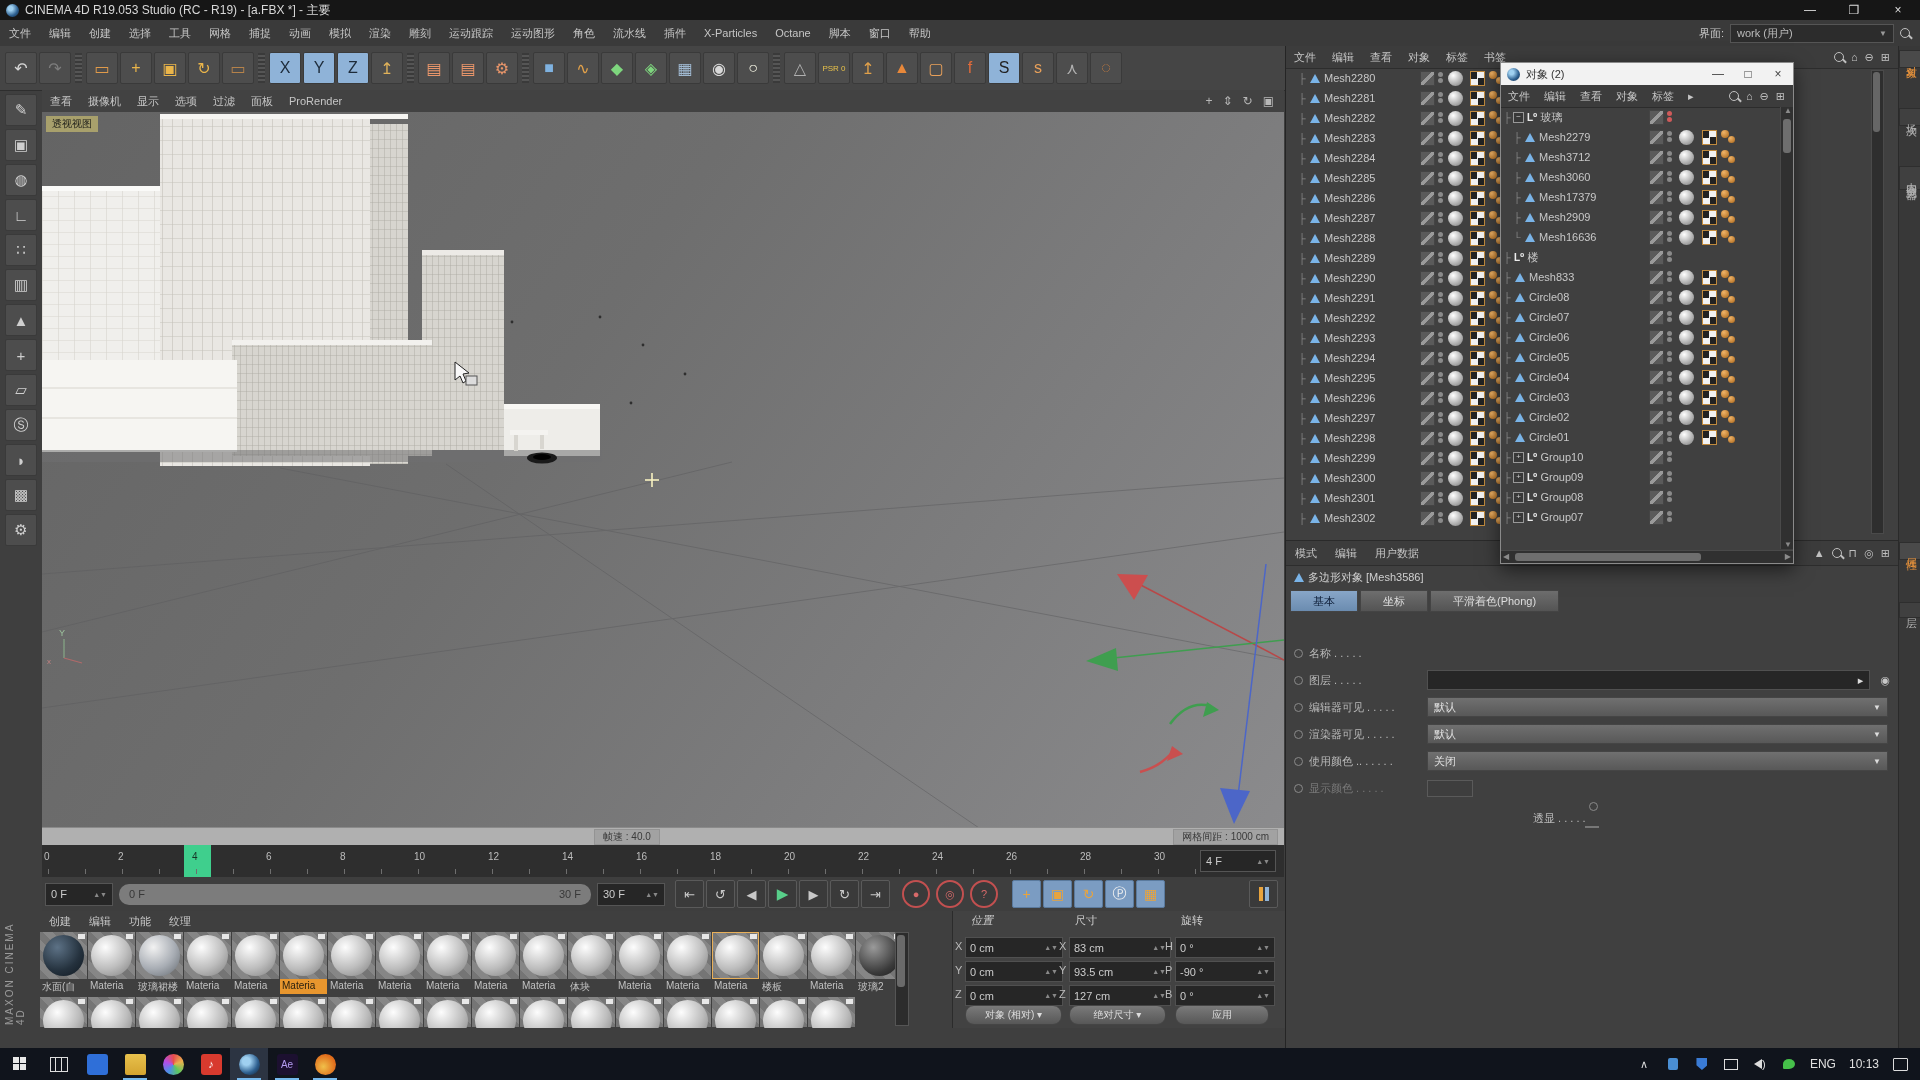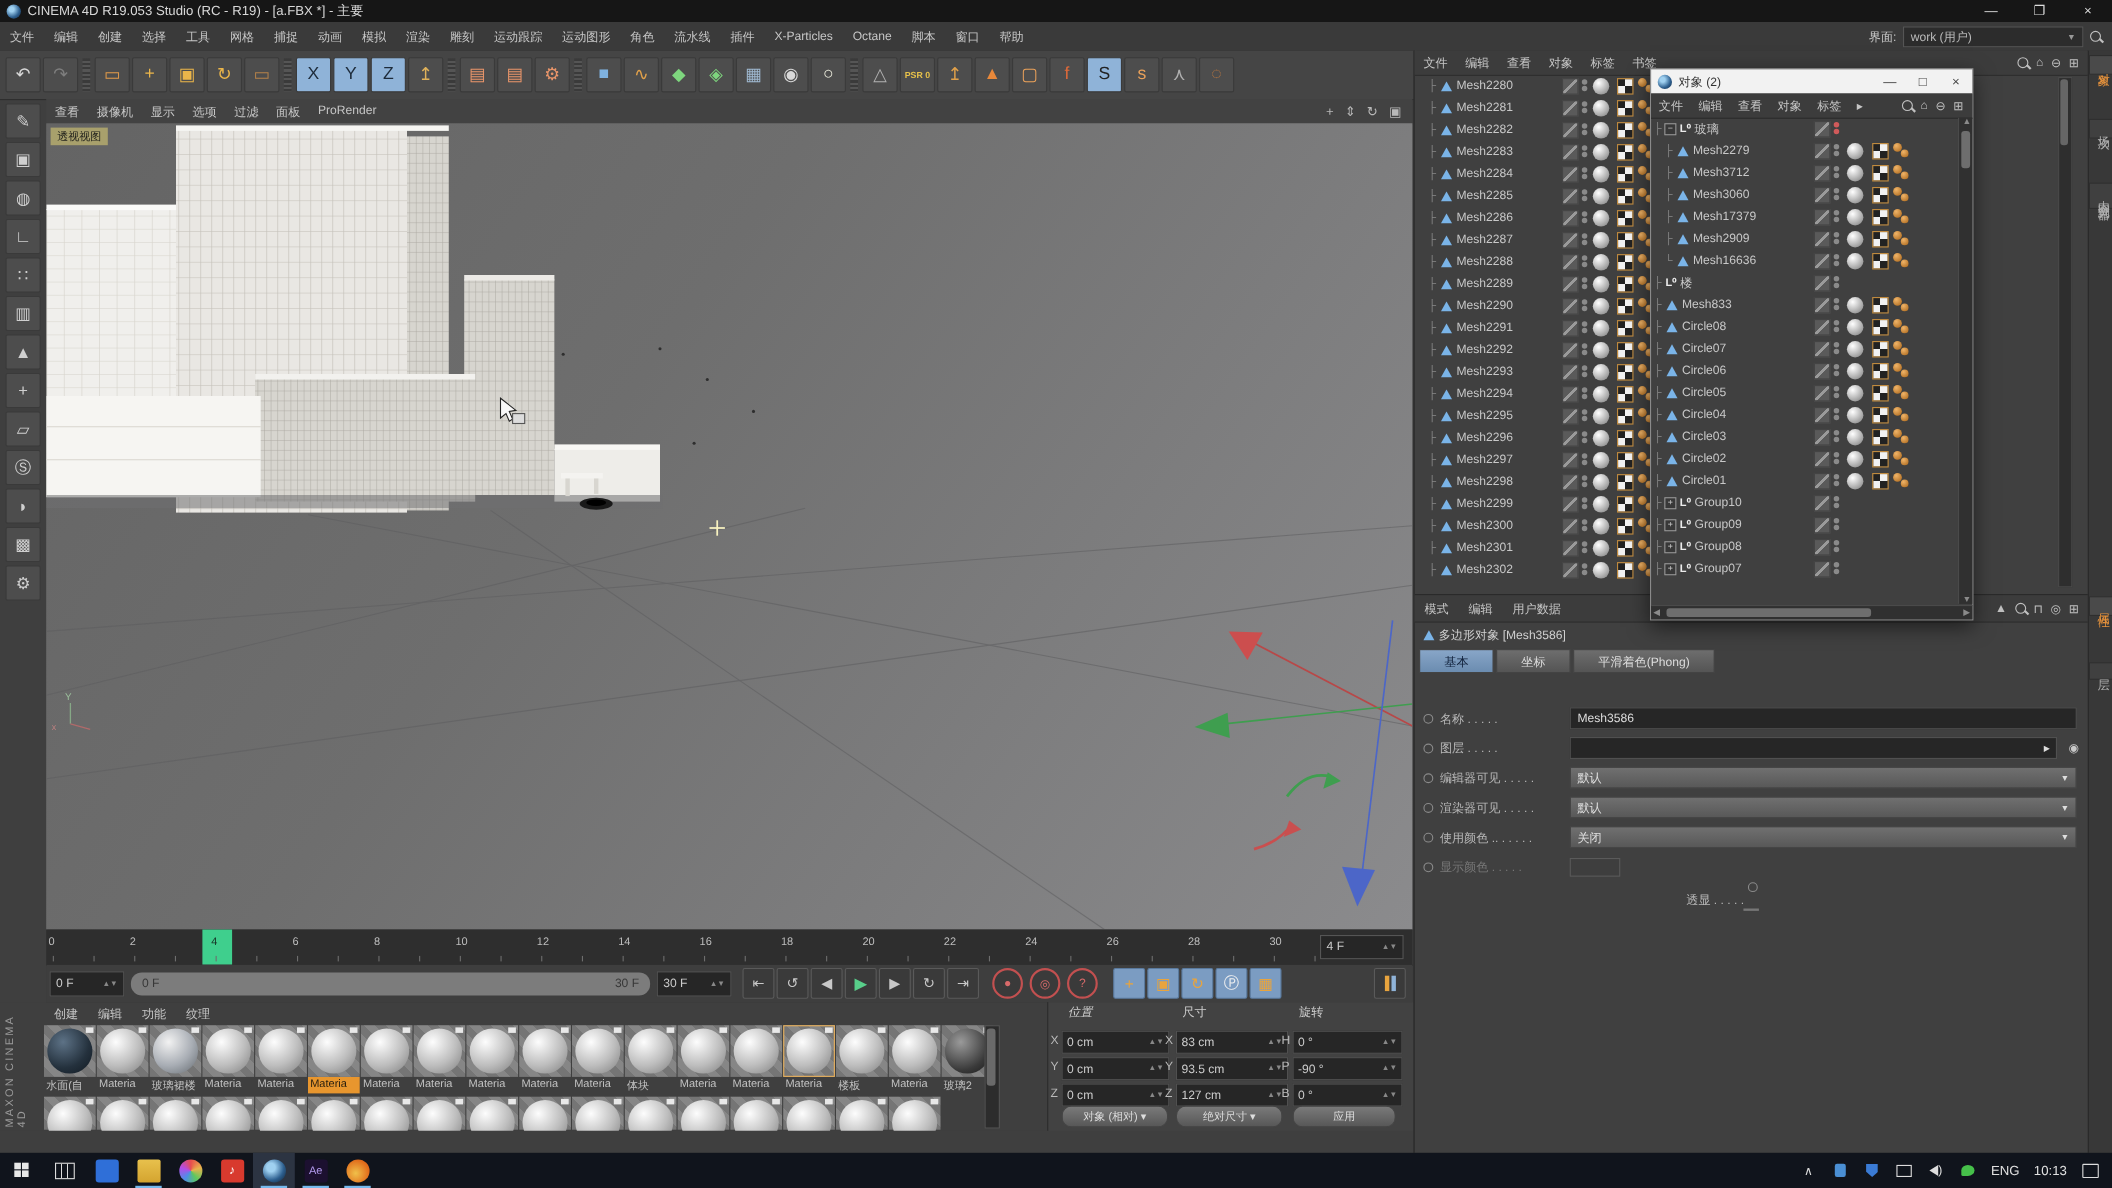--- a/index.html
+++ b/index.html
@@ -14,21 +14,21 @@
   .wbtn{width:44px;height:20px;display:flex;align-items:center;justify-content:center;color:#ddd;font-size:12px;}
   .menubar{left:0;top:20px;width:1920px;height:26px;background:#3a3a3a;display:flex;align-items:center;border-bottom:1px solid #2c2c2c;}
   .mitem{padding:0 9px;color:#c6c6c6;}
   .iface{margin-left:auto;display:flex;align-items:center;gap:6px;padding-right:10px;}
   .ifsel{width:150px;height:17px;background:#2c2c2c;border:1px solid #555;display:flex;align-items:center;padding:0 6px;color:#bbb;}
   .ifsel .car{margin-left:auto;font-size:8px;color:#999;}
   
   .toolbar{left:0;top:46px;width:1284px;height:44px;background:#454545;display:flex;align-items:center;padding-left:4px;border-bottom:1px solid #2e2e2e;}
   .tico{width:30px;height:30px;margin:0 1px;background:#4d4d4d;border:1px solid #3a3a3a;border-radius:2px;
         display:flex;align-items:center;justify-content:center;font-size:16px;flex:0 0 auto;}
-  .tico.small{font-size:8px;font-weight:bold;}
+  .tico.small{font-size:8px;font-weight:normal;}
   .tsep{width:7px;height:30px;flex:0 0 auto;background:repeating-linear-gradient(0deg,#3a3a3a 0 2px,#555 2px 4px);margin:0 3px;}
   
   .leftpal{left:0;top:90px;width:42px;height:580px;display:flex;flex-direction:column;align-items:center;padding-top:4px;gap:3px;}
   .pico{width:30px;height:30px;background:#4d4d4d;border:1px solid #3a3a3a;border-radius:2px;display:flex;align-items:center;justify-content:center;font-size:15px;color:#cfcfcf;}
   
   .vpmenu{left:42px;top:90px;width:1242px;height:22px;background:#424242;display:flex;align-items:center;border-bottom:1px solid #2e2e2e;}
   .vpmenu .mitem{padding:0 8px;}
   .vpicons{margin-left:auto;display:flex;gap:10px;padding-right:10px;color:#b8b8b8;font-size:12px;}
   .viewport{left:42px;top:112px;width:1242px;height:733px;background:linear-gradient(125deg,#646464 0%,#6e6e6e 40%,#8b8b8d 100%);overflow:hidden;}
   .viewlabel{left:4px;top:4px;background:#a8a06c;color:#22221c;padding:1px 6px;font-size:10px;}
@@ -351,20 +351,24 @@
         <text x="17" y="524" font-size="9" fill="#9cc09c">Y</text>
         <text x="5" y="552" font-size="8" fill="#c08080">x</text>
       </g>
 
       <g>
         <polygon points="413,250 413,268 418,264 421,271 424,269 421,262 427,261" fill="#f8f8f8" stroke="#222" stroke-width="1"></polygon>
         <rect x="424" y="264" width="11" height="9" fill="#dcdcdc" stroke="#555"></rect>
       </g>
     </svg>
     <div class="a viewlabel">透视视图</div>
+    <div class="a vpstrip">
+      <span class="vchip" style="left:552px">帧速 : 40.0</span>
+      <span class="vchip" style="right:6px">网格间距 : 1000 cm</span>
+    </div>
   </div>
 
   <div class="a ruler" id="ruler">
     <div class="scrub" id="scrub" style="left: 142px;"></div>
     <div class="curframe">
       <span>4 F</span>
         <span class="car" style="margin-left:auto;font-size:7px;color:#888">▲▼</span>
     </div>
   <span class="tickm" style="left: 6px;"></span>
       <span class="tickm" style="left: 43px;"></span>
@@ -1188,21 +1192,20 @@
     </div>
     <div class="atabs" id="atabs">
         <span class="atab on">基本</span>
         <span class="atab">坐标</span>
         <span class="atab">平滑着色(Phong)</span>
       </div>
     <div id="attrrows">
         <div class="arow" style="top: 594px;">
           <span class="kdot"></span>
           <span class="alab">名称 . . . . .</span>
-          <span class="ainput">Mesh3586</span>
         </div>
         <div class="arow" style="top: 621px;">
           <span class="kdot"></span>
           <span class="alab">图层 . . . . .</span>
           <span class="ainput">
             <span style="margin-left: auto;">▸</span>
           </span>
           <span style="margin-right: 8px;">◉</span>
         </div>
         <div class="arow" style="top: 648px;">

